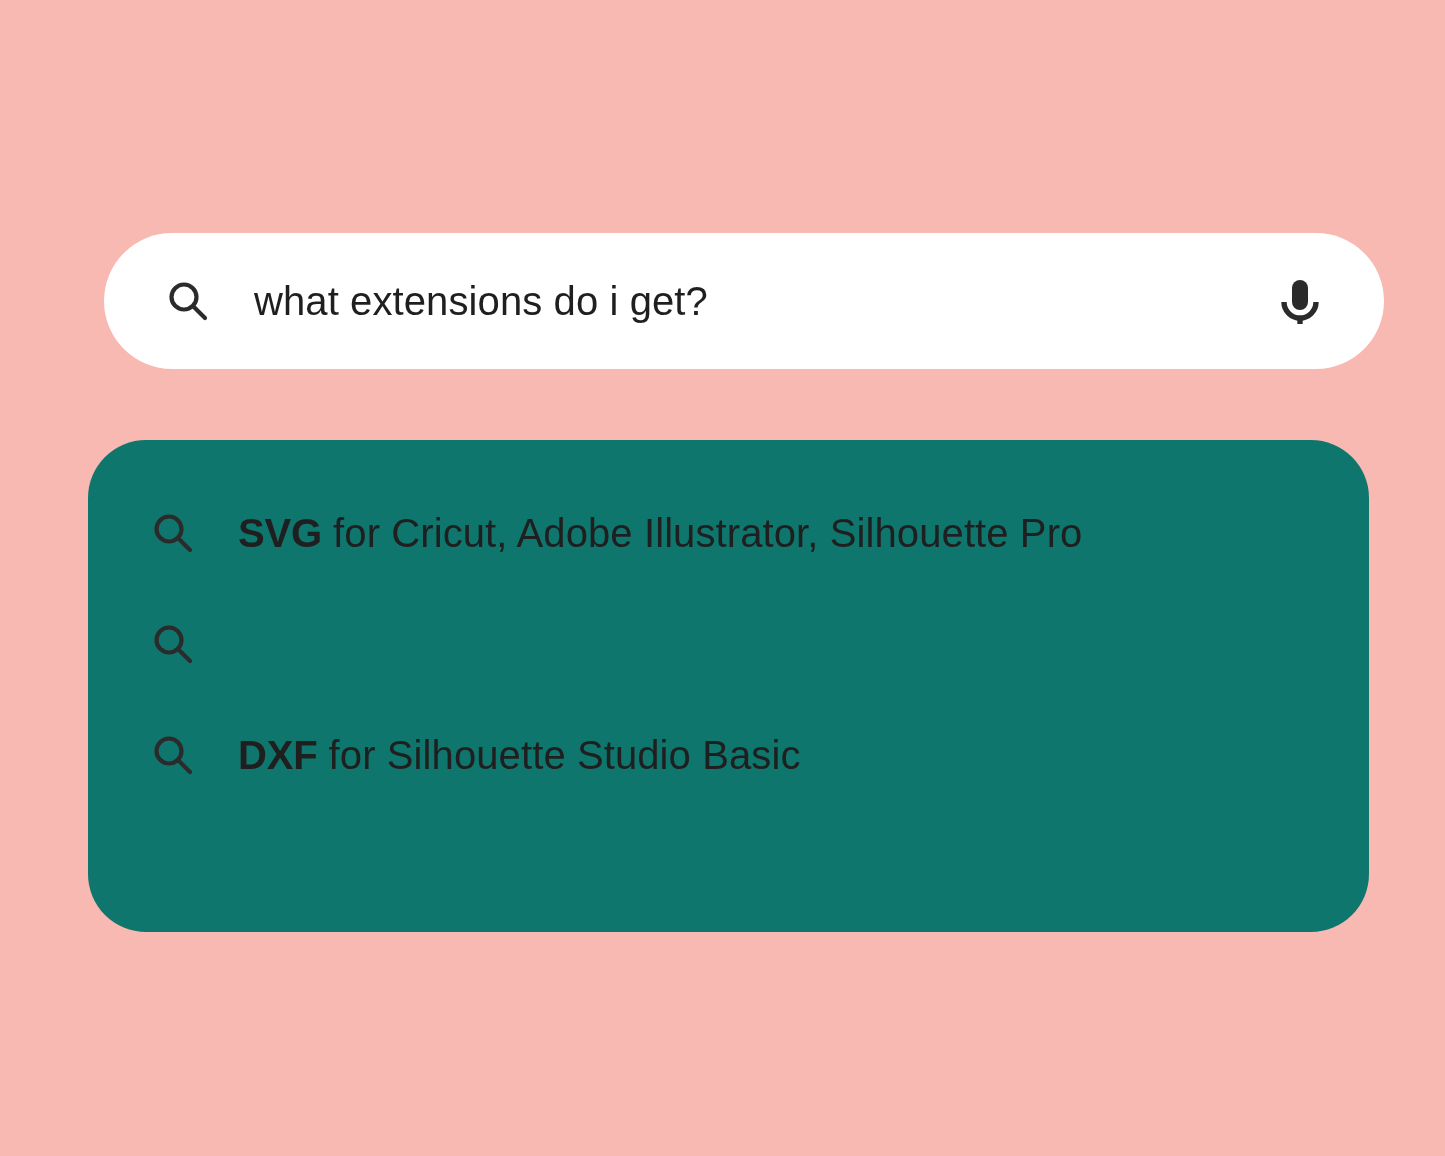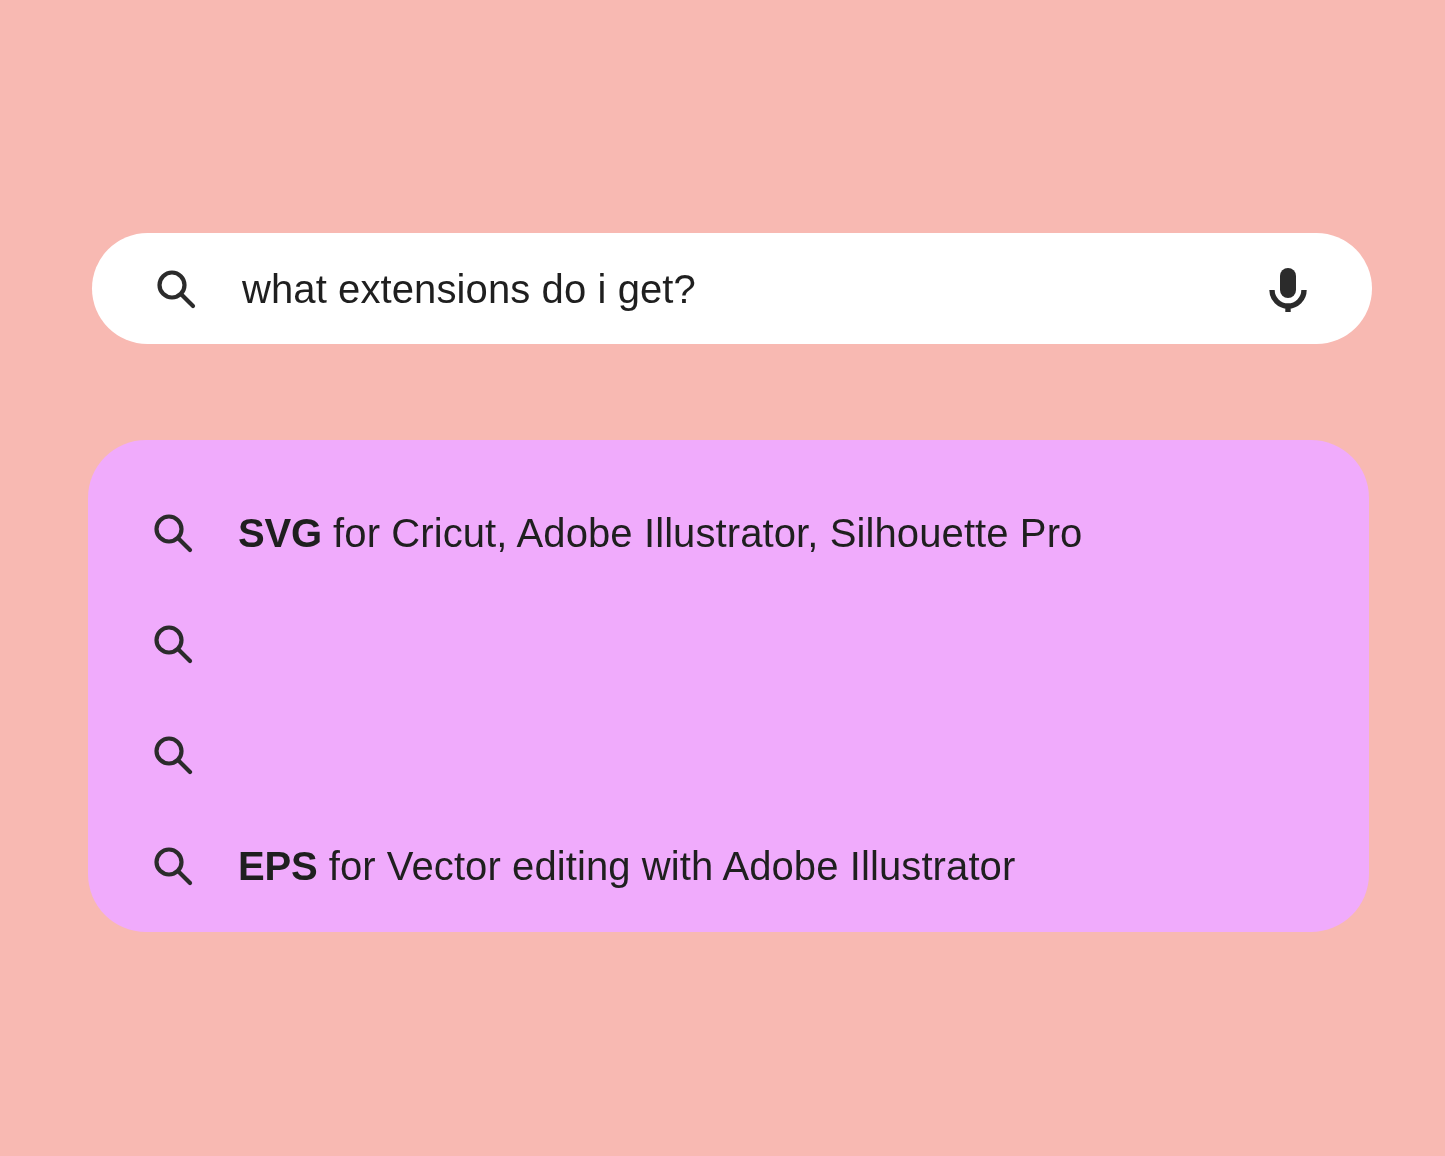--- a/index.html
+++ b/index.html
@@ -12,24 +12,24 @@
 
   body {
     background: #f8b9b2;
     font-family: "Liberation Sans", sans-serif;
     position: relative;
   }
 
   
   #search-bar {
     position: absolute;
-    left: 92px;
+    left: 104px;
     top: 233px;
     width: 1280px;
-    height: 111px;
+    height: 136px;
     background: #ffffff;
     border-radius: 72px;
     display: flex;
     align-items: center;
   }
 
   #search-bar .lead-icon {
     position: absolute;
     left: 62px;
     top: 50%;
@@ -69,21 +69,21 @@
 
   #mic-button svg { width: 54px; height: 54px; display: block; }
 
   
   #suggestions-card {
     position: absolute;
     left: 88px;
     top: 440px;
     width: 1281px;
     height: 492px;
-    background: #f0abfc;
+    background: #0f766e;
     border-radius: 58px;
     padding-top: 37px;
   }
 
   .suggestion-row {
     position: relative;
     height: 111px;
     display: flex;
     align-items: center;
     cursor: pointer;
@@ -162,25 +162,17 @@
     </span>
   </div>
 
   <div class="suggestion-row">
     <span class="row-icon">
       <svg viewBox="0 0 44 44" xmlns="http://www.w3.org/2000/svg">
         <circle cx="18" cy="18" r="12.5" fill="none" stroke="#2b2b2b" stroke-width="4.2"></circle>
         <line x1="27.2" y1="27.2" x2="39" y2="39" stroke="#2b2b2b" stroke-width="4.2" stroke-linecap="round"></line>
       </svg>
     </span>
+    <span class="suggestion-text"><span class="fmt">DXF</span><span class="desc"> for Silhouette Studio Basic</span></span>
   </div>
 
-  <div class="suggestion-row">
-    <span class="row-icon">
-      <svg viewBox="0 0 44 44" xmlns="http://www.w3.org/2000/svg">
-        <circle cx="18" cy="18" r="12.5" fill="none" stroke="#2b2b2b" stroke-width="4.2"></circle>
-        <line x1="27.2" y1="27.2" x2="39" y2="39" stroke="#2b2b2b" stroke-width="4.2" stroke-linecap="round"></line>
-      </svg>
-    </span>
-    <span class="suggestion-text"><span class="fmt">EPS</span><span class="desc"> for Vector editing with Adobe Illustrator</span></span>
-  </div>
 
 </div>
 
 </body></html>

